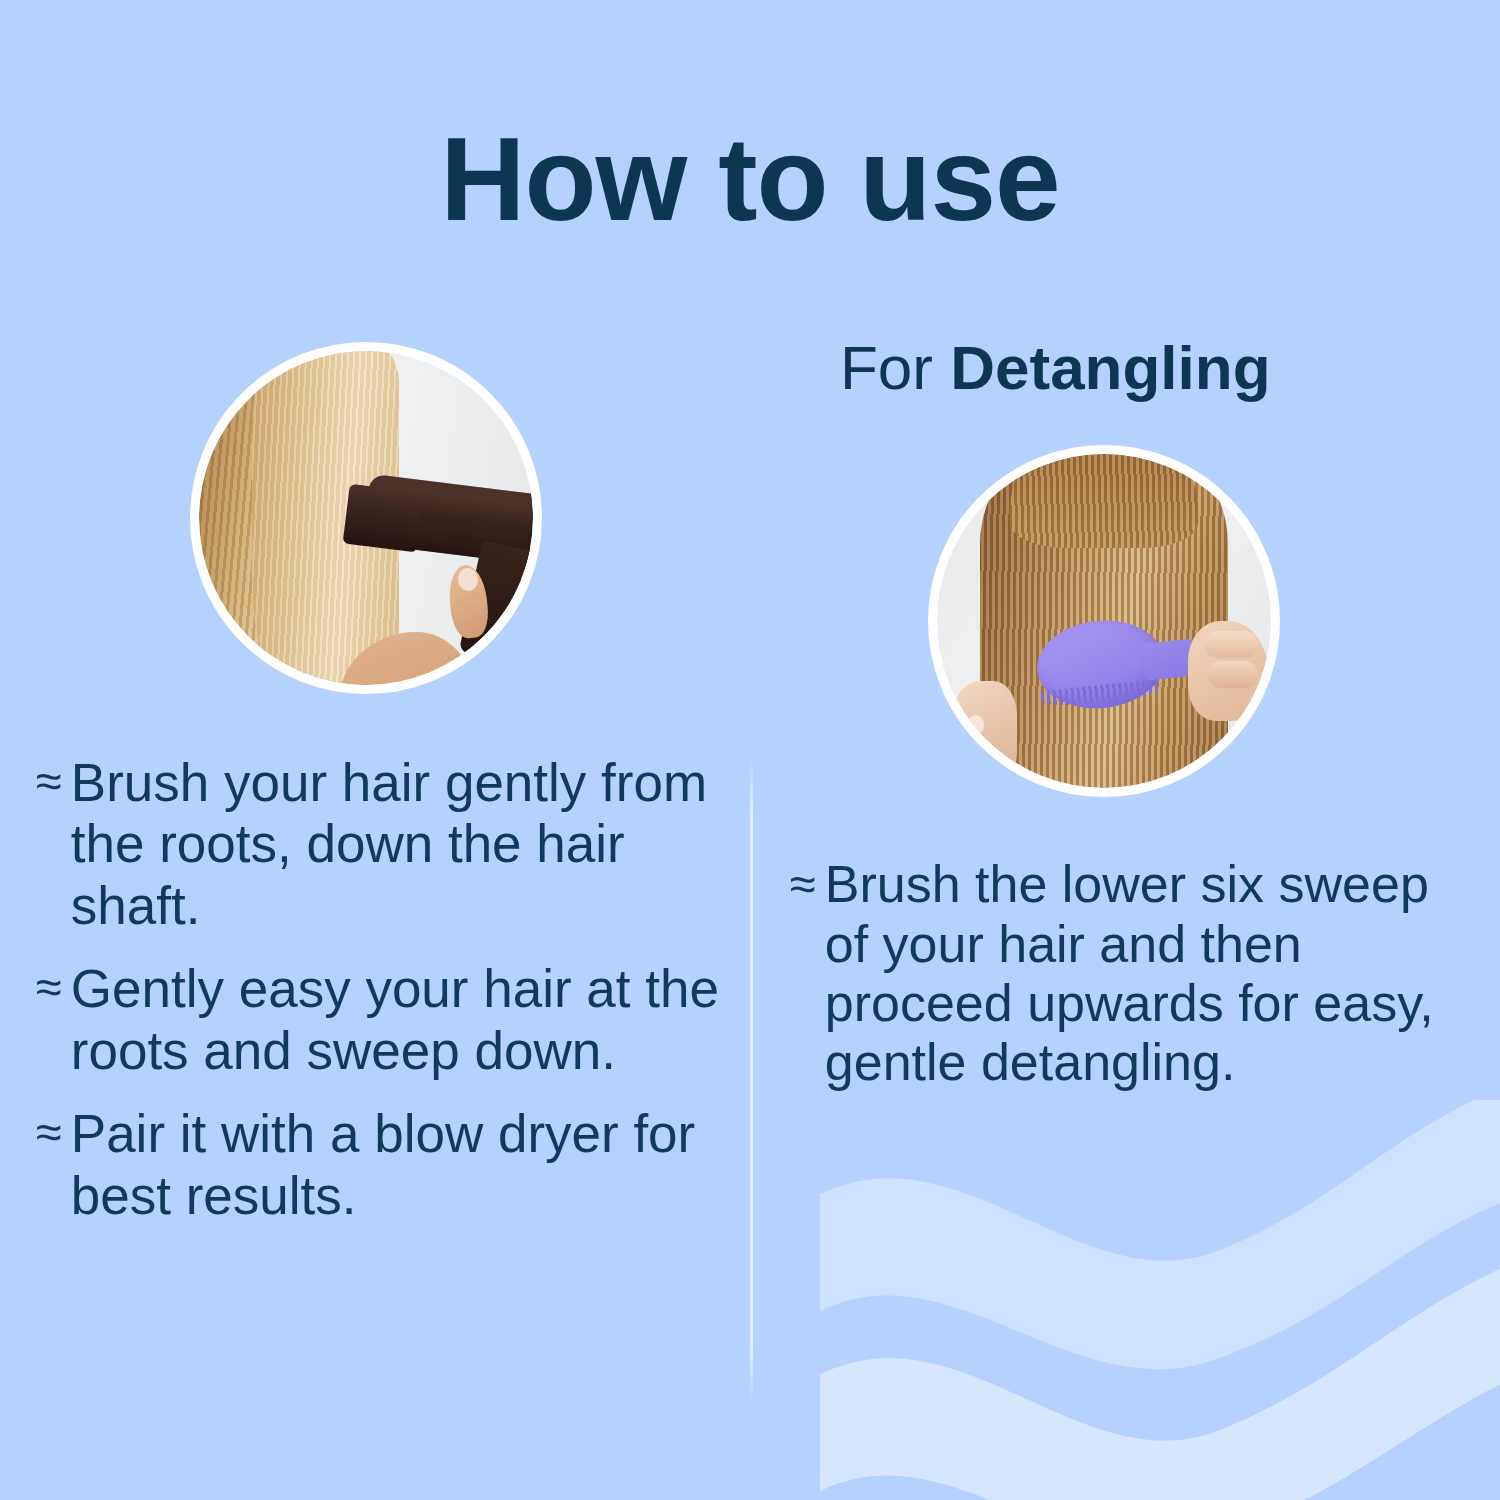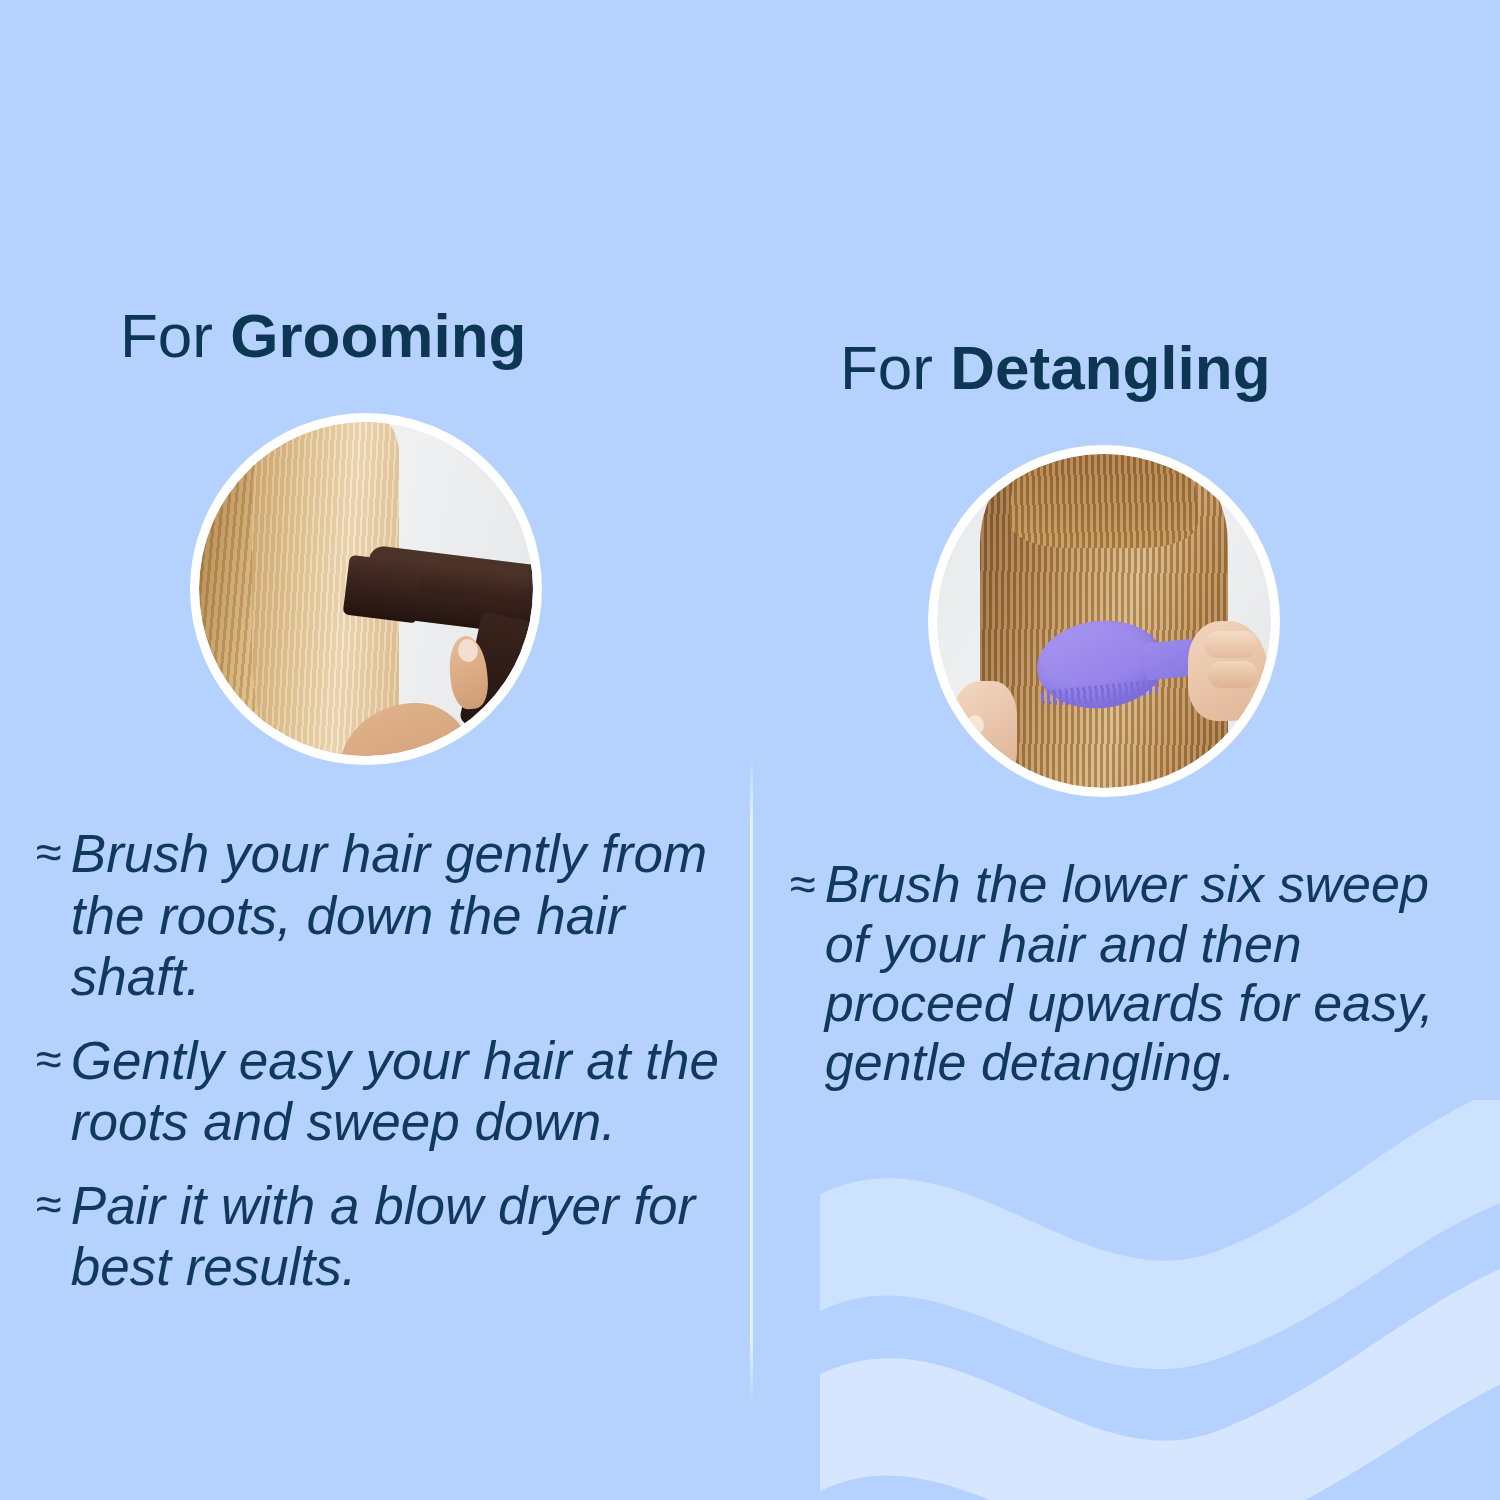--- a/index.html
+++ b/index.html
@@ -196,49 +196,47 @@
     margin-bottom:22px;
   }
   .col-right .bullet{font-size:52px;line-height:1.14;}
   .bullet-mark{
     flex:0 0 auto;
     font-size:47px;
     line-height:1.25;
     margin-right:9px;
     color:#11395a;
   }
-  .bullet-text{flex:1 1 auto;font-style:italic;}
+  .bullet-text{flex:1 1 auto;}
 
   
   .divider{
     position:absolute;
     left:750px; top:755px;
     width:3px; height:650px;
     background:linear-gradient(180deg, rgba(255,255,255,0) 0%, rgba(235,245,255,.85) 10%, rgba(235,245,255,.85) 90%, rgba(255,255,255,0) 100%);
     z-index:1;
   }
 </style>
 </head>
 <body>
 
 <div class="canvas">
 
   <svg class="waves" viewBox="0 0 700 420" xmlns="http://www.w3.org/2000/svg">
     <path d="M-40 120 C 120 -10, 250 210, 400 150 C 520 102, 570 30, 700 -20 L 700 95 C 580 140, 530 210, 400 258 C 240 318, 110 110, -40 238 Z" fill="#cde2fe"></path>
     <path d="M-40 300 C 120 170, 250 390, 400 330 C 520 282, 590 205, 700 160 L 700 275 C 600 320, 530 390, 400 438 C 240 498, 110 290, -40 418 Z" fill="#d5e6fe"></path>
   </svg>
 
+  <div class="page-title">How to use</div>
 
   <div class="divider"></div>
 
   <div class="col col-left">
 
-    <div class="col-heading">
-      <span>For </span><b>Grooming</b>
-    </div>
 
     <div class="photo-wrap">
       <div class="photo-inner">
         <div class="lp-bg"></div>
         <div class="lp-hair"></div>
         <div class="lp-hair2"></div>
         <div class="lp-shoulder"></div>
         <div class="lp-dryer-body"></div>
         <div class="lp-dryer-nozzle"></div>
         <div class="lp-dryer-handle"></div>

